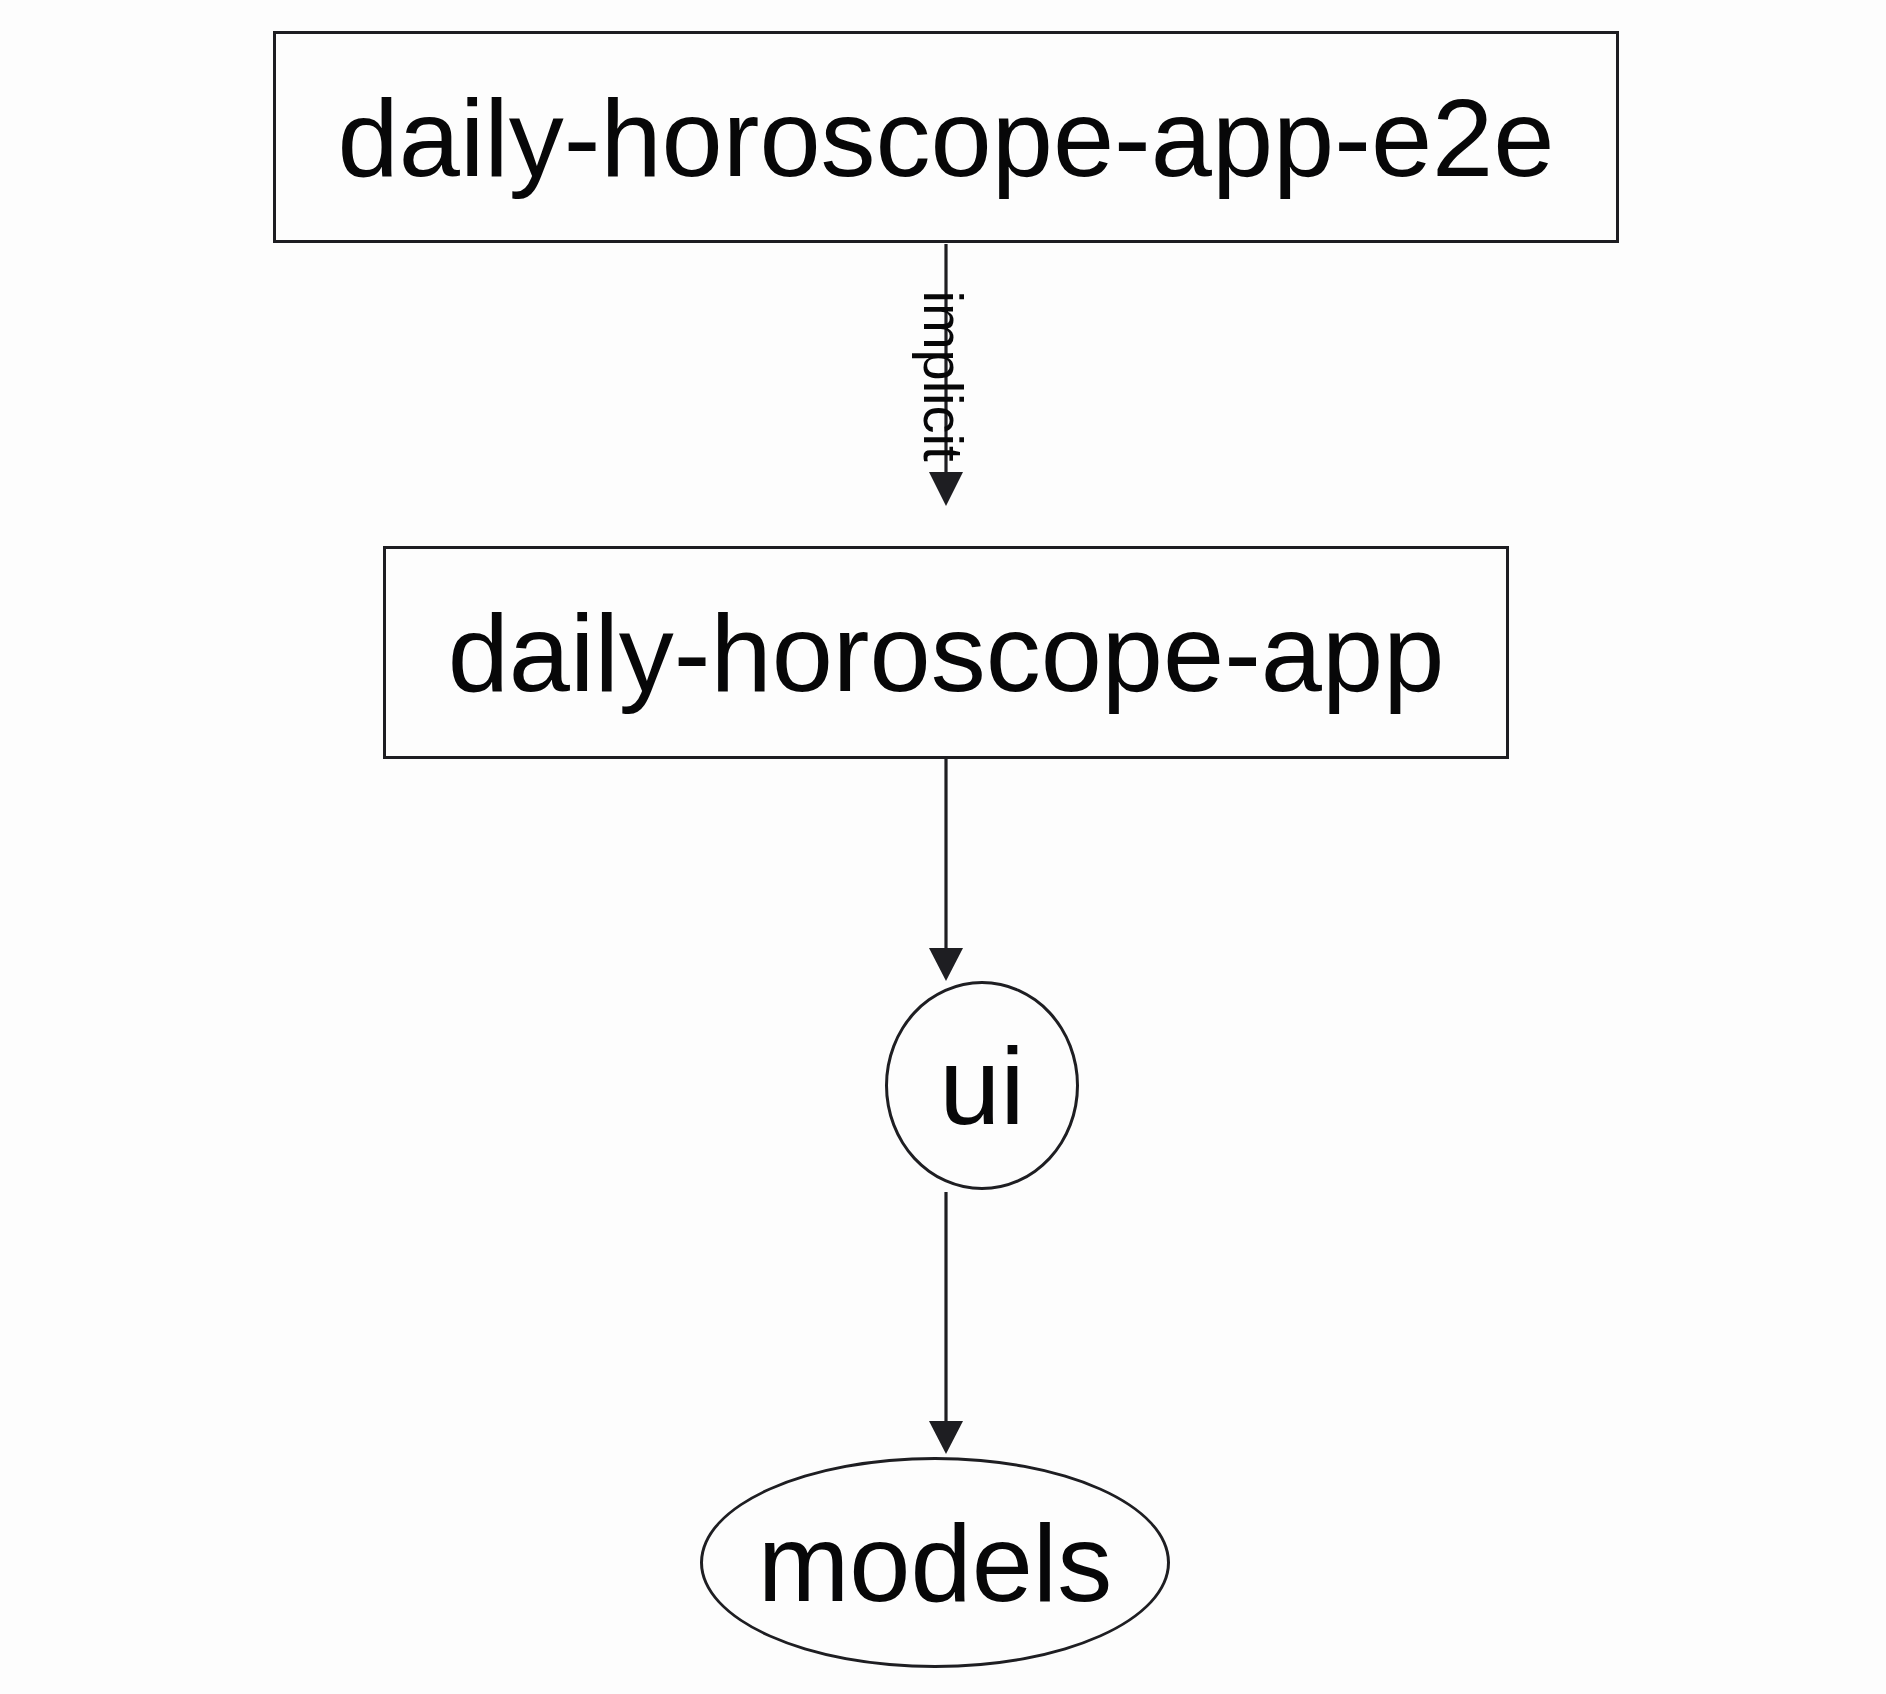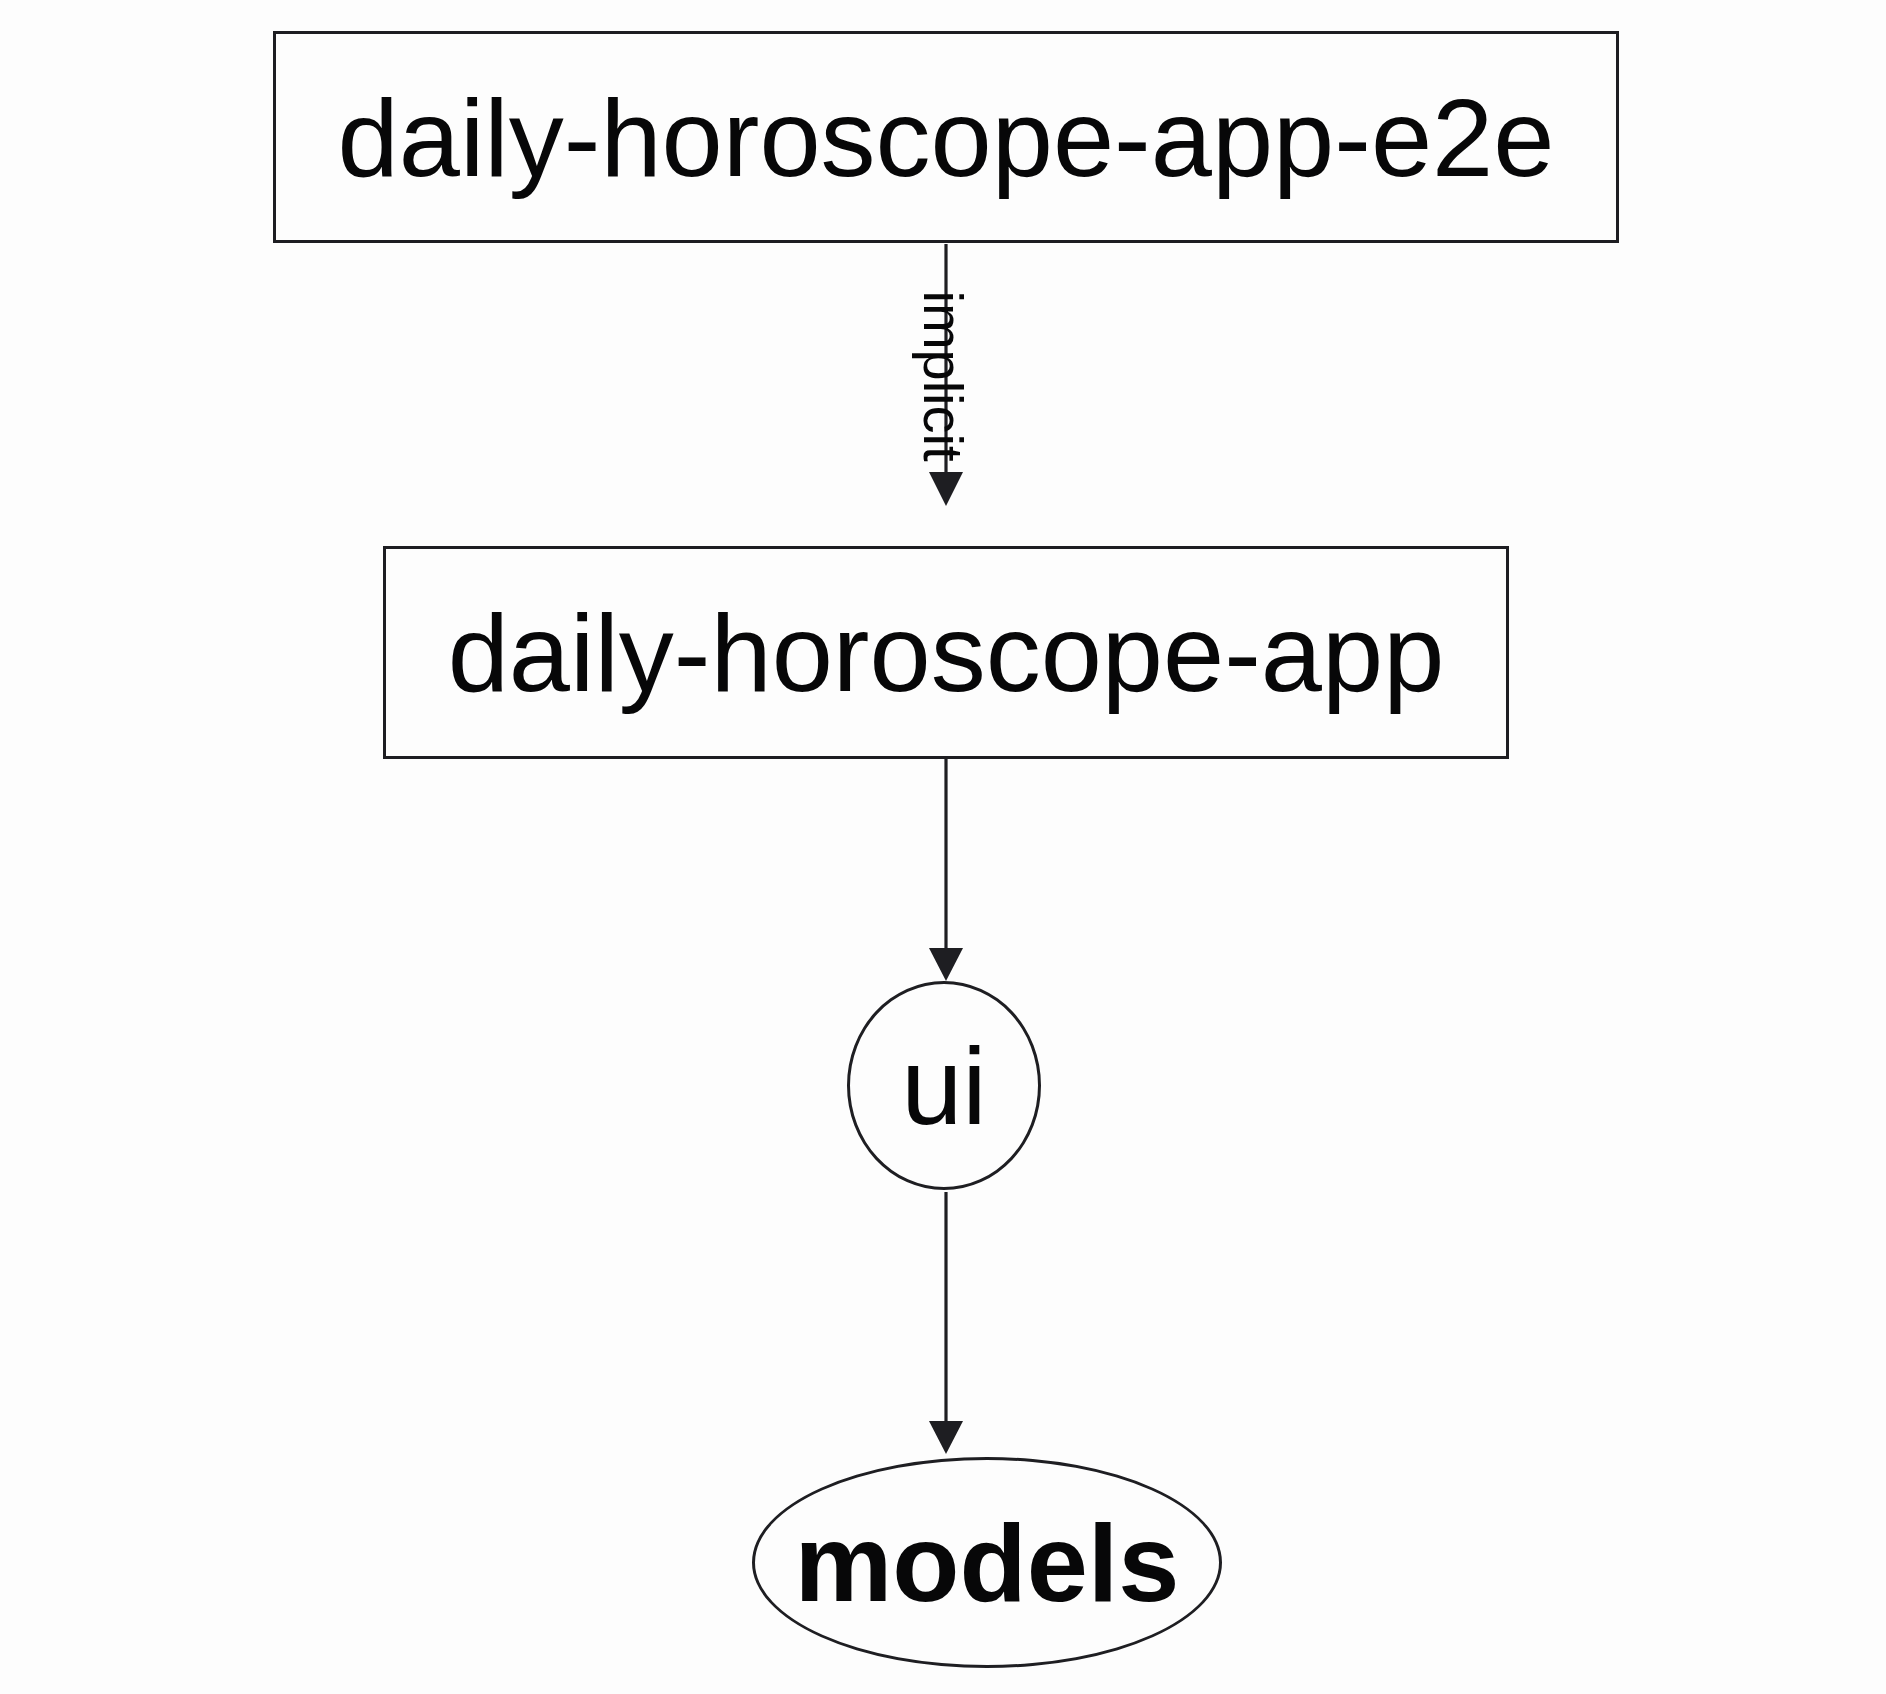--- a/index.html
+++ b/index.html
@@ -55,31 +55,30 @@
     height: 212px;
   }
   .node-box-app {
     left: 383px;
     top: 506px;
     width: 1126px;
     height: 213px;
     margin-top: 40px;
   }
   .node-ellipse-ui {
-    left: 847px;
+    left: 885px;
     top: 981px;
     width: 194px;
     height: 209px;
   }
   .node-ellipse-models {
-    left: 752px;
+    left: 700px;
     top: 1457px;
     width: 470px;
     height: 211px;
-    font-weight: bold;
   }
   .edge-label {
     position: absolute;
     left: 943px;
     top: 376px;
     transform: translate(-50%, -50%) rotate(90deg);
     font-size: 56px;
     line-height: 1;
     color: var(--text, #070708);
     white-space: nowrap;

